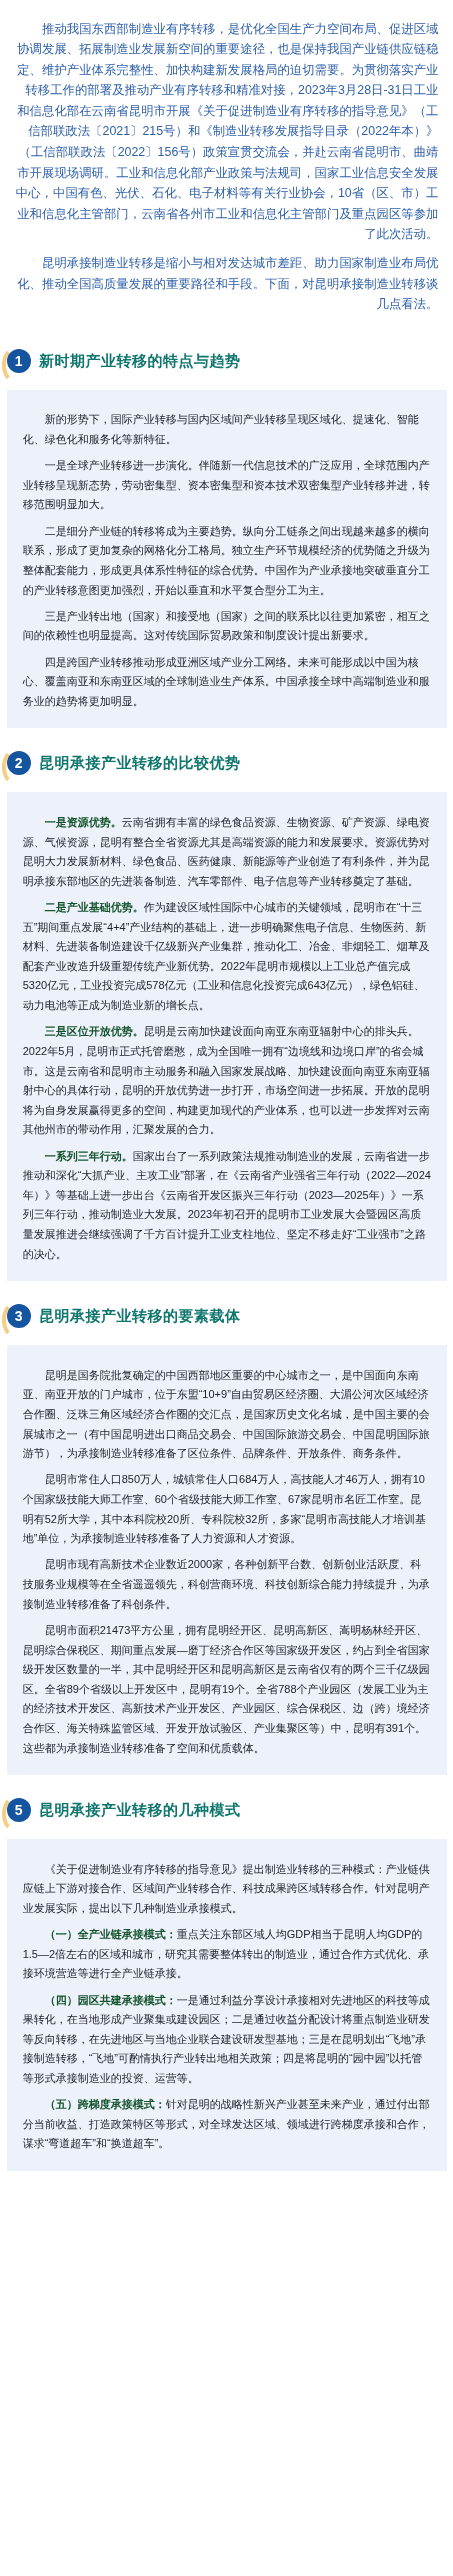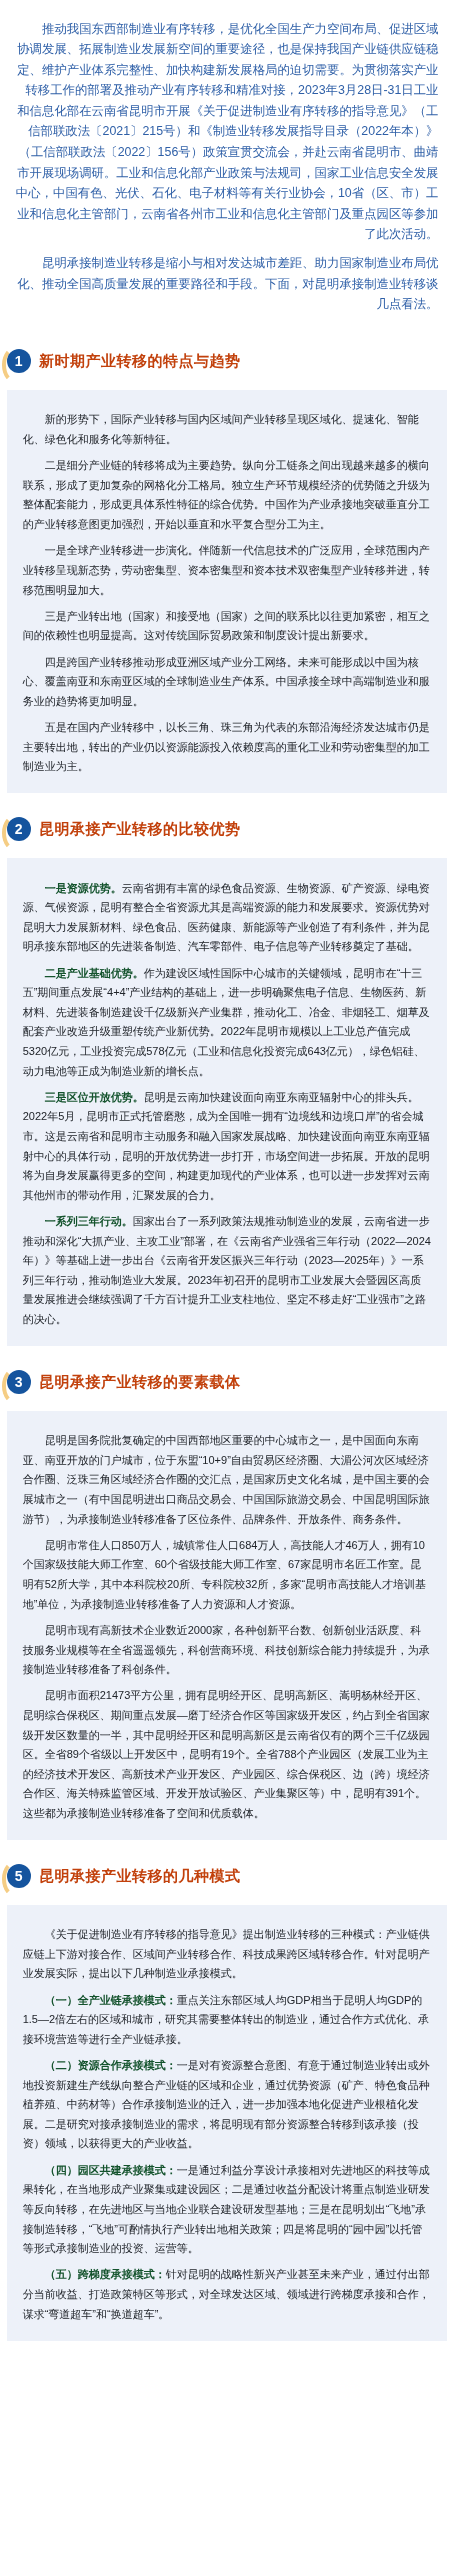--- a/index.html
+++ b/index.html
@@ -11,21 +11,21 @@
   .intro p{font-size:12.4px;line-height:20.6px;color:#2e5fa7;text-indent:2em;margin:0 0 8.2px 0;}
 
   
   .sec-header{position:relative;margin:23px 0 15.5px 0;padding-left:39px;min-height:26px;
               display:flex;align-items:center;}
   .arc{position:absolute;left:1.5px;top:-2.6px;width:21.6px;height:30px;
        border:4.6px solid transparent;border-left-color:#f5cd84;border-radius:50%;}
   .badge{position:absolute;left:6.7px;top:0.5px;width:24px;height:24px;border-radius:50%;
          background:#15549e;color:#ffffff;font-size:14px;font-weight:bold;
          display:flex;align-items:center;justify-content:center;}
-  .sec-title{margin:0;font-size:15px;font-weight:bold;color:#c2410c;letter-spacing:0.5px;}
+  .sec-title{margin:0;font-size:15px;font-weight:bold;color:#0f766e;letter-spacing:0.5px;}
 
   
   .sec-box{margin:0 7.2px 5.2px 7.2px;padding:20.6px 15.5px 16.5px 15.5px;background:#edf1f9;}
   .sec-box p{font-size:11px;line-height:19.6px;color:#20242a;text-indent:2em;margin:0 0 6.7px 0;}
   .sec-box p:last-child{margin-bottom:0;}
   .lead{font-weight:bold;color:#14532d;}
 </style>
 </head>
 <body>
 
@@ -36,25 +36,24 @@
     <p>昆明承接制造业转移是缩小与相对发达城市差距、助力国家制造业布局优化、推动全国高质量发展的重要路径和手段。下面，对昆明承接制造业转移谈几点看法。</p>
   </section>
 
   <div class="sec-header">
     <span class="arc"></span>
     <span class="badge">1</span>
     <h2 class="sec-title">新时期产业转移的特点与趋势</h2>
   </div>
   <div class="sec-box">
     <p><b class="lead"></b><span>新的形势下，国际产业转移与国内区域间产业转移呈现区域化、提速化、智能化、绿色化和服务化等新特征。</span></p>
+    <p><b class="lead"></b><span>一是全球产业转移进一步演化。伴随新一代信息技术的广泛应用，全球范围内产业转移呈现新态势，劳动密集型、资本密集型和资本技术双密集型产业转移并进，转移范围明显加大。</span></p>
     <p><b class="lead"></b><span>二是细分产业链的转移将成为主要趋势。纵向分工链条之间出现越来越多的横向联系，形成了更加复杂的网格化分工格局。独立生产环节规模经济的优势随之升级为整体配套能力，形成更具体系性特征的综合优势。中国作为产业承接地突破垂直分工的产业转移意图更加强烈，开始以垂直和水平复合型分工为主。</span></p>
-    <p><b class="lead"></b><span>一是全球产业转移进一步演化。伴随新一代信息技术的广泛应用，全球范围内产业转移呈现新态势，劳动密集型、资本密集型和资本技术双密集型产业转移并进，转移范围明显加大。</span></p>
     <p><b class="lead"></b><span>三是产业转出地（国家）和接受地（国家）之间的联系比以往更加紧密，相互之间的依赖性也明显提高。这对传统国际贸易政策和制度设计提出新要求。</span></p>
     <p><b class="lead"></b><span>四是跨国产业转移推动形成亚洲区域产业分工网络。未来可能形成以中国为核心、覆盖南亚和东南亚区域的全球制造业生产体系。中国承接全球中高端制造业和服务业的趋势将更加明显。</span></p>
-    <p><b class="lead"></b><span>五是在国内产业转移中，以长三角、珠三角为代表的东部沿海经济发达城市仍是主要转出地，转出的产业仍以资源能源投入依赖度高的重化工业和劳动密集型的加工制造业为主。</span></p>
   </div>
 
   <div class="sec-header">
     <span class="arc"></span>
     <span class="badge">2</span>
     <h2 class="sec-title">昆明承接产业转移的比较优势</h2>
   </div>
   <div class="sec-box">
     <p><b class="lead">一是资源优势。</b><span>云南省拥有丰富的绿色食品资源、生物资源、矿产资源、绿电资源、气候资源，昆明有整合全省资源尤其是高端资源的能力和发展要求。资源优势对昆明大力发展新材料、绿色食品、医药健康、新能源等产业创造了有利条件，并为昆明承接东部地区的先进装备制造、汽车零部件、电子信息等产业转移奠定了基础。</span></p>
     <p><b class="lead">二是产业基础优势。</b><span>作为建设区域性国际中心城市的关键领域，昆明市在“十三五”期间重点发展“4+4”产业结构的基础上，进一步明确聚焦电子信息、生物医药、新材料、先进装备制造建设千亿级新兴产业集群，推动化工、冶金、非烟轻工、烟草及配套产业改造升级重塑传统产业新优势。2022年昆明市规模以上工业总产值完成5320亿元，工业投资完成578亿元（工业和信息化投资完成643亿元），绿色铝硅、动力电池等正成为制造业新的增长点。</span></p>
@@ -75,19 +74,18 @@
   </div>
 
   <div class="sec-header">
     <span class="arc"></span>
     <span class="badge">5</span>
     <h2 class="sec-title">昆明承接产业转移的几种模式</h2>
   </div>
   <div class="sec-box">
     <p><b class="lead"></b><span>《关于促进制造业有序转移的指导意见》提出制造业转移的三种模式：产业链供应链上下游对接合作、区域间产业转移合作、科技成果跨区域转移合作。针对昆明产业发展实际，提出以下几种制造业承接模式。</span></p>
     <p><b class="lead">（一）全产业链承接模式：</b><span>重点关注东部区域人均GDP相当于昆明人均GDP的1.5—2倍左右的区域和城市，研究其需要整体转出的制造业，通过合作方式优化、承接环境营造等进行全产业链承接。</span></p>
-    <p><b class="lead">（二）资源合作承接模式：</b><span>一是对有资源整合意图、有意于通过制造业转出或外地投资新建生产线纵向整合产业链的区域和企业，通过优势资源（矿产、特色食品种植养殖、中药材等）合作承接制造业的迁入，进一步加强本地化促进产业根植化发展。二是研究对接承接制造业的需求，将昆明现有部分资源整合转移到该承接（投资）领域，以获得更大的产业收益。</span></p>
     <p><b class="lead">（四）园区共建承接模式：</b><span>一是通过利益分享设计承接相对先进地区的科技等成果转化，在当地形成产业聚集或建设园区；二是通过收益分配设计将重点制造业研发等反向转移，在先进地区与当地企业联合建设研发型基地；三是在昆明划出“飞地”承接制造转移，“飞地”可酌情执行产业转出地相关政策；四是将昆明的“园中园”以托管等形式承接制造业的投资、运营等。</span></p>
     <p><b class="lead">（五）跨梯度承接模式：</b><span>针对昆明的战略性新兴产业甚至未来产业，通过付出部分当前收益、打造政策特区等形式，对全球发达区域、领域进行跨梯度承接和合作，谋求“弯道超车”和“换道超车”。</span></p>
   </div>
 
 </div>
 
 
 </body></html>

